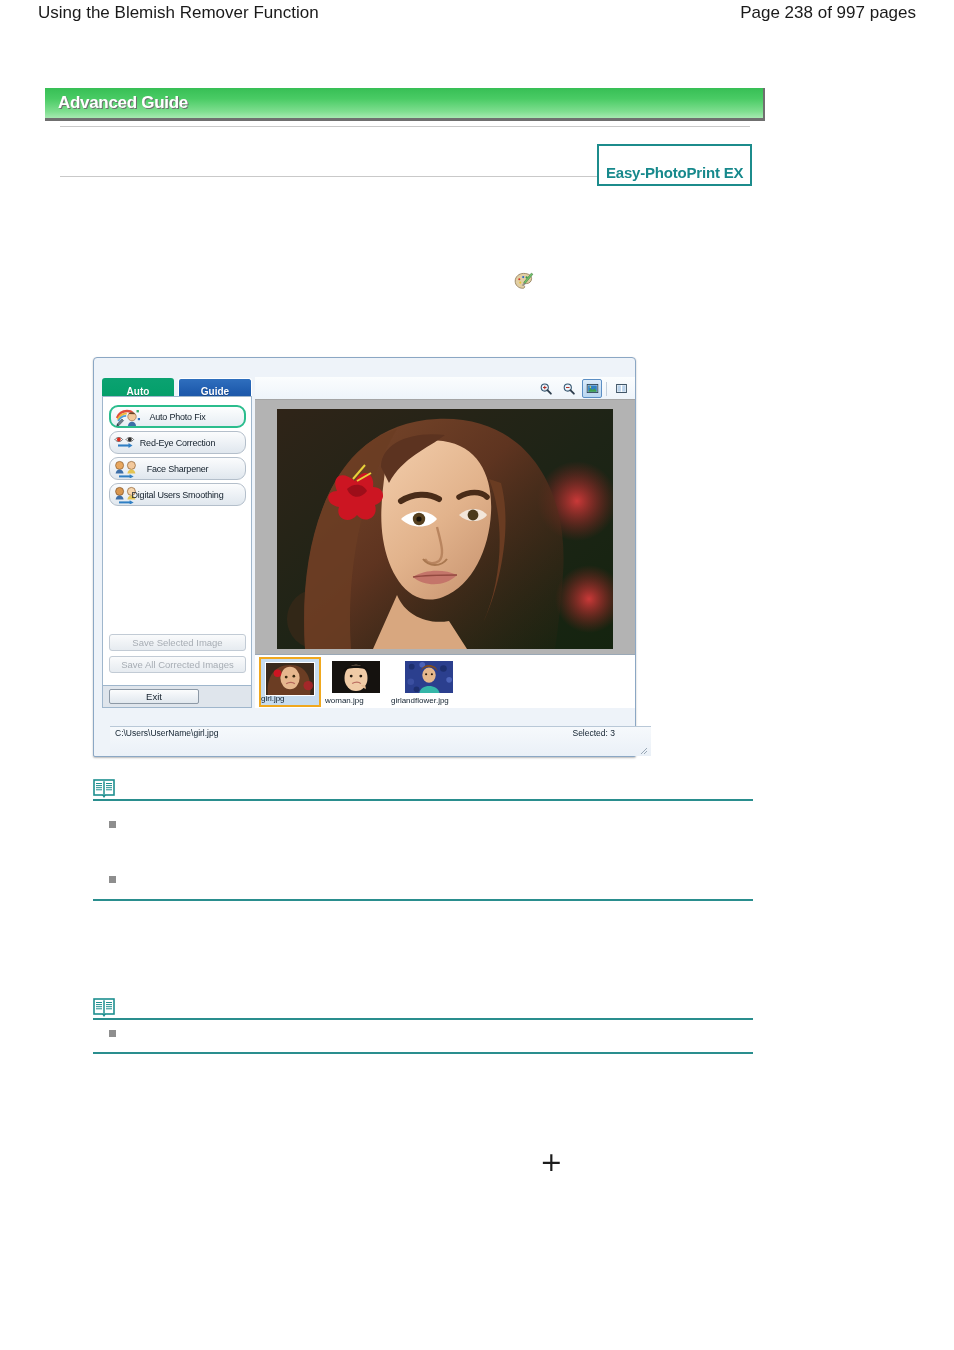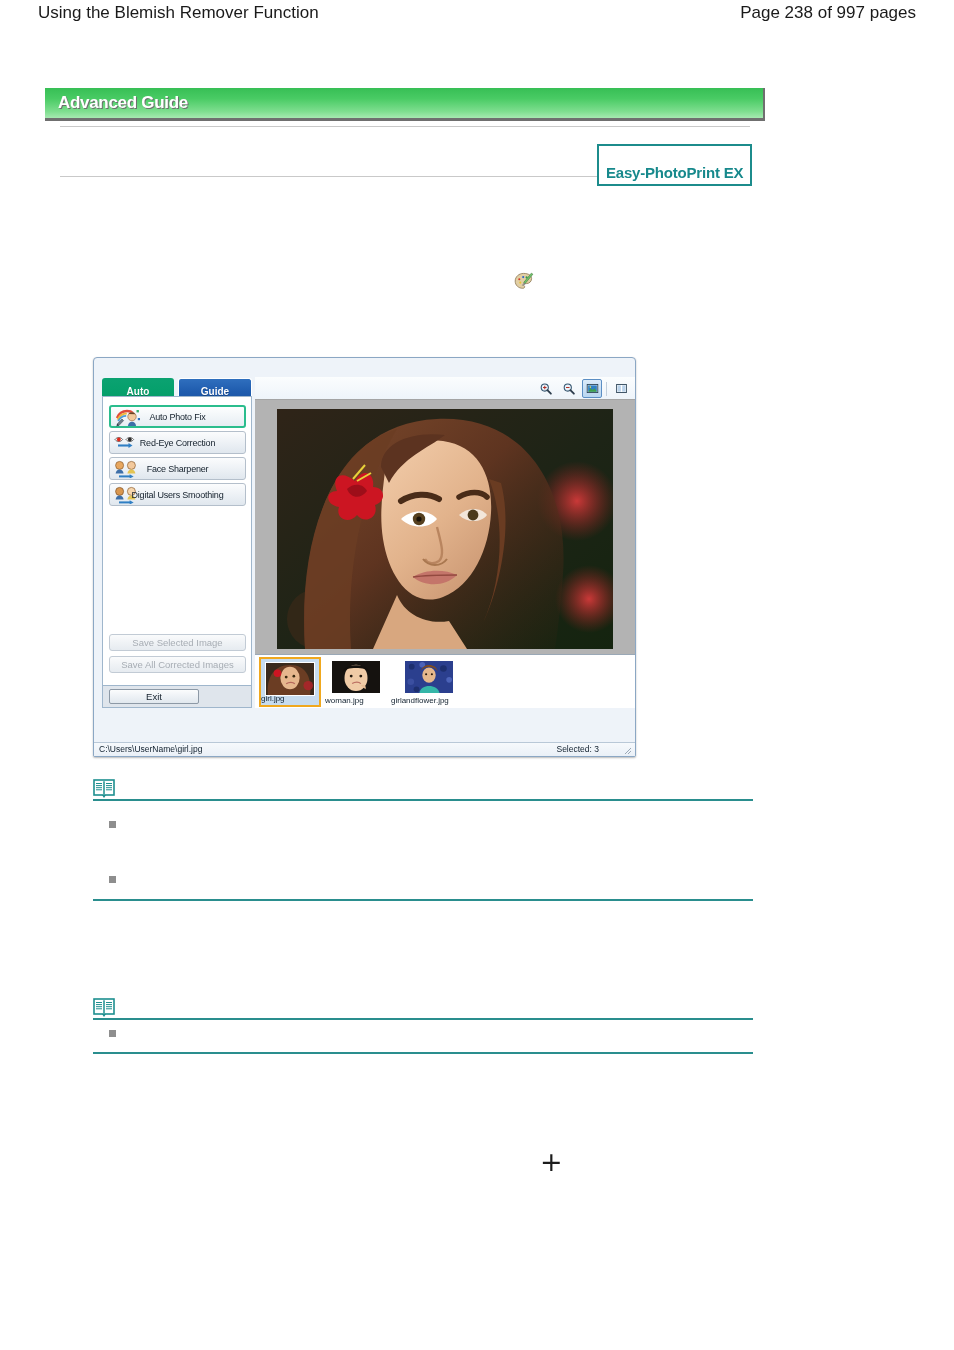--- a/index.html
+++ b/index.html
@@ -213,21 +213,21 @@
     background: #ffffff;
     border: 1px solid #9fb6cc;
     box-sizing: border-box;
   }
   #cei-left .fix-btns { position: absolute; left: 6px; top: 8px; width: 137px; }
   .fix-btn {
     position: relative;
     height: 23px;
     margin-bottom: 3px;
     border: 1px solid #b4bfcb;
-    border-radius: 3px;
+    border-radius: 9px;
     background: linear-gradient(to bottom,#fbfcfd 0%,#eef2f6 48%,#e0e7ee 100%);
     display: flex; align-items: center;
     box-sizing: border-box;
   }
   .fix-btn.selected {
     border: 2px solid #2bbd8d;
     background: linear-gradient(to bottom,#fdfefe 0%,#f2f6f9 48%,#e6edf3 100%);
   }
   .fix-btn .fb-icon {
     position: absolute;
@@ -353,22 +353,22 @@
     left: 0; right: 0; bottom: 2px;
     text-align: left;
     font-size: 8px;
     color: #11202e;
     white-space: nowrap;
   }
 
   
   #cei-status {
     position: absolute;
-    left: 0; bottom: 0;
-    width: 100%; height: 14px;
+    left: 16px; bottom: 0;
+    width: 100%; height: 30px;
     background: linear-gradient(to bottom,#f6f9fc 0%,#eaf0f7 100%);
     border-top: 1px solid #b9c8d7;
     box-sizing: border-box;
   }
   #cei-status .path {
     position: absolute;
     left: 5px; top: 1px;
     font-size: 8.5px; color: #11202e; white-space: nowrap;
   }
   #cei-status .sel {

